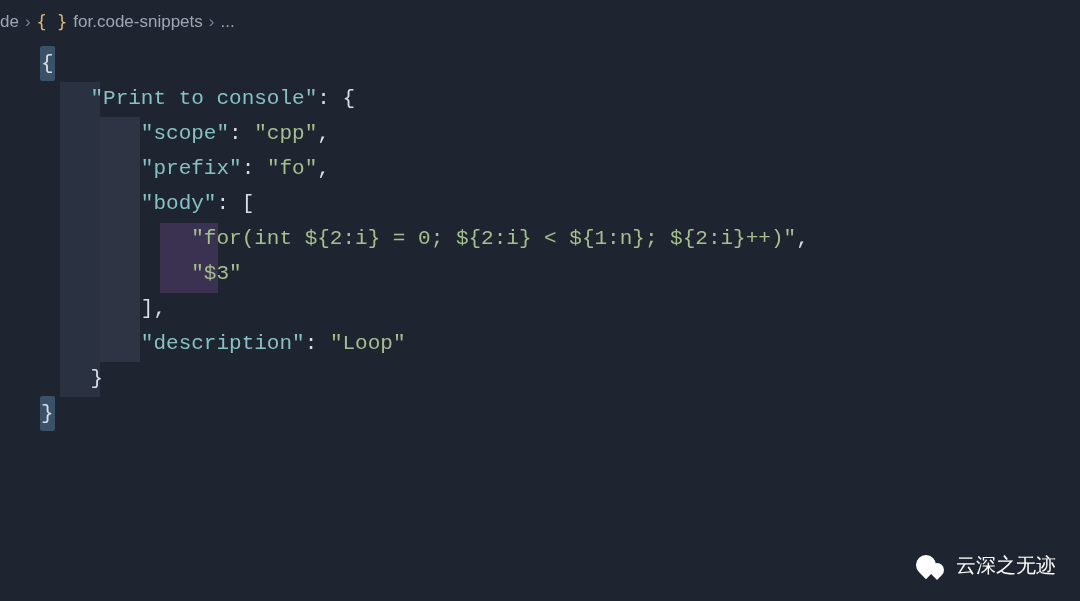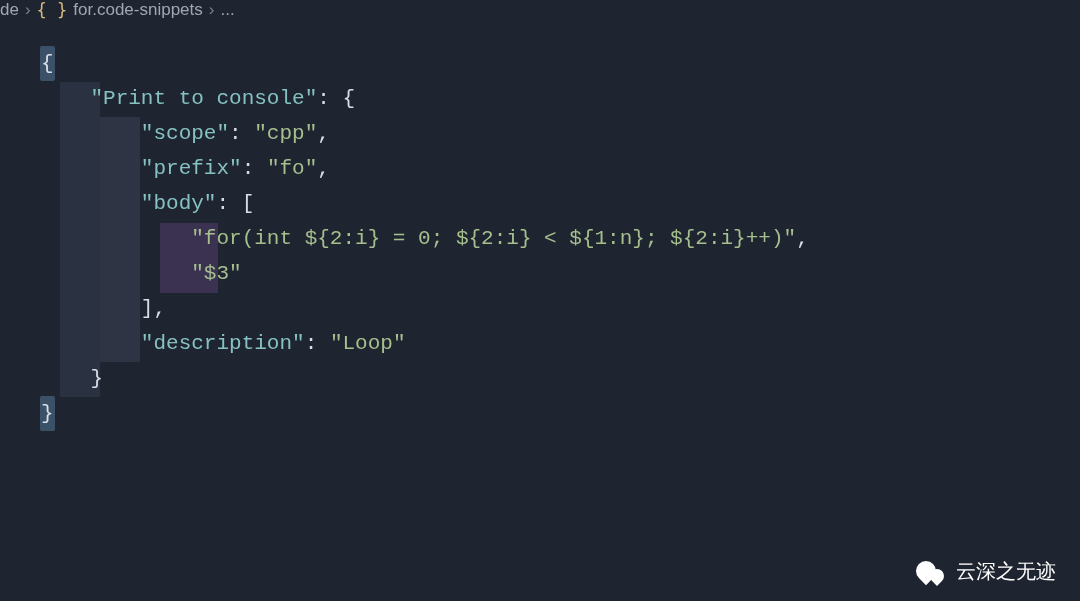--- a/index.html
+++ b/index.html
@@ -12,22 +12,22 @@
       height: 601px;
       background: #1e2430;
       font-family: 'Consolas', 'Courier New', monospace;
       font-size: 21px;
       color: #d8dee9;
       overflow: hidden;
       position: relative;
     }
     .breadcrumb {
       display: flex;
-      align-items: flex-start;
-      padding: 0 0 4px 0;
+      align-items: center;
+      padding: 20px 0 4px 0;
       height: 28px;
       color: #a0a6b3;
       font-size: 17px;
       font-family: -apple-system, 'Segoe UI', sans-serif;
     }
     .breadcrumb-item {
       display: flex;
       align-items: center;
     }
     .breadcrumb-sep {
@@ -91,21 +91,21 @@
       padding: 0 1px;
     }
     .cursor-highlight-close {
       background: #3b5168;
       border-radius: 2px;
       padding: 0 1px;
     }
     .watermark {
       position: absolute;
       right: 24px;
-      bottom: 16px;
+      bottom: 22px;
       display: flex;
       align-items: center;
       color: #ffffff;
       font-family: -apple-system, 'Segoe UI', sans-serif;
       font-size: 20px;
     }
     .watermark-icon {
       width: 30px;
       height: 26px;
       margin-right: 10px;

